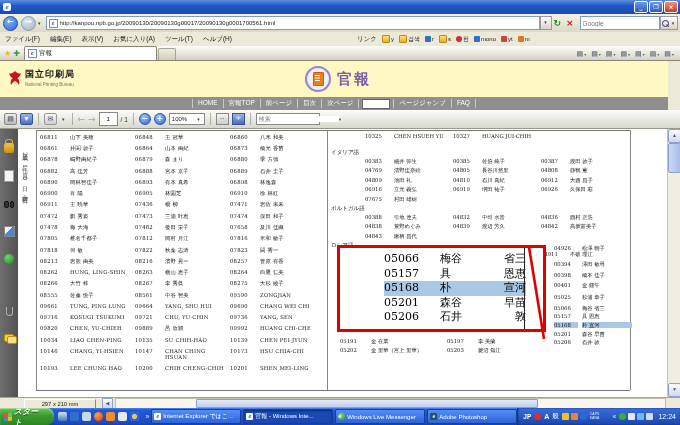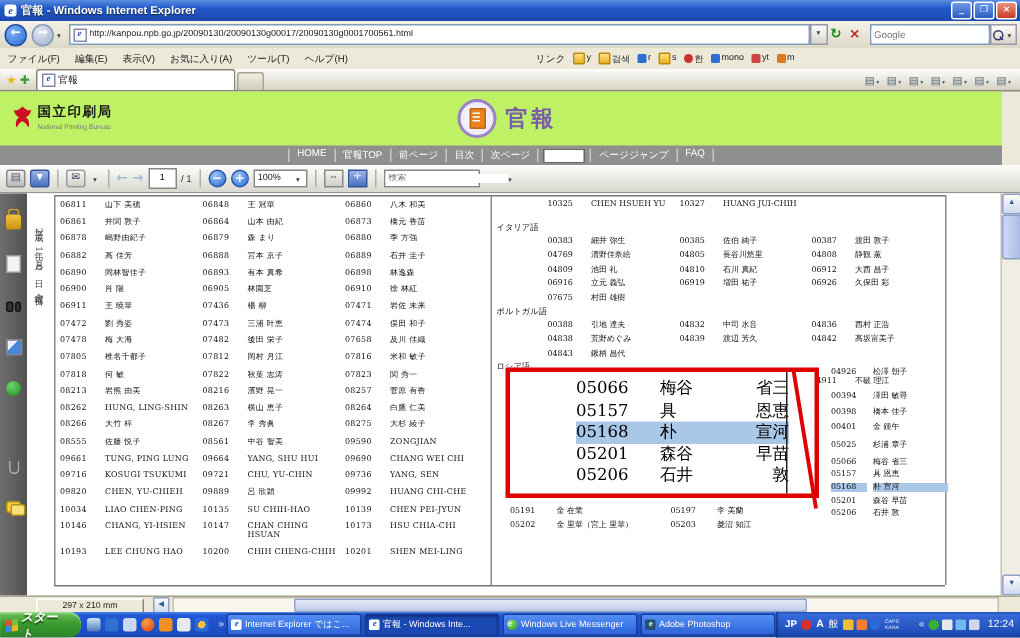--- a/index.html
+++ b/index.html
@@ -60,21 +60,21 @@
   .tab{width:128px;height:13px;background:#fff;border:1px solid #8a8675;border-bottom:0;
     border-radius:2px 2px 0 0;display:flex;align-items:center;gap:2px;padding-left:3px;font-size:6.5px;}
   .tab .pgicn{width:7px;height:7px;background:#fff;border:1px solid #88a;color:#2258c8;
     font:italic bold 6px "Liberation Serif",serif;line-height:7px;text-align:center;}
   .tabstub{width:16px;height:11px;background:linear-gradient(#f0eee4,#d0ccba);border:1px solid #a8a492;
     border-bottom:0;border-radius:2px 2px 0 0;margin-left:1px;}
   .cmdbar{margin-left:auto;display:flex;align-items:center;gap:5px;padding:0 6px 2px 0;}
   .cmd{display:flex;align-items:center;gap:1px;font-size:7px;color:#456;}
   .cmd .g{font-size:7px;} .cmd .dd{font-size:4px;color:#567;}
   
-  .sitehead{position:absolute;top:61px;left:0;right:12px;height:52px;background:#bef264;}
+  .sitehead{position:absolute;top:61px;left:0;right:12px;height:52px;background:#fef9c3;}
   .npblogo{position:absolute;left:8px;top:7px;display:flex;gap:3px;align-items:center;}
   .bird{width:14px;height:16px;}
   .npbname{font:bold 9px "Liberation Sans",sans-serif;letter-spacing:1px;color:#1a1a1a;}
   .npben{font-size:4.5px;color:#777;margin-top:1px;}
   .kanpologo{position:absolute;left:305px;top:5px;display:flex;align-items:center;gap:6px;}
   .kanpocircle{width:22px;height:22px;border-radius:50%;border:2px solid #9a82c4;
     background:radial-gradient(#fff,#e8e0f4);display:flex;align-items:center;justify-content:center;}
   .kanpobook{width:9px;height:12px;background:#e8821e;border-radius:1px;border:1px solid #c06510;
     position:relative;}
   .kanpobook:after{content:"";position:absolute;left:1.5px;top:2px;width:5px;height:1px;
@@ -219,21 +219,20 @@
   .trayic.net{background:#70b8f0;} .trayic.vol{background:#cfd8ee;}
   .caps{font-size:3.5px;line-height:3.5px;color:#dfe8fa;}
   .clock{font-size:7px;margin-left:2px;}
   .guillemet{color:#dfe8fa;font-size:7px;}
 </style>
 </head>
 <body>
 
 <div class="titlebar">
   <span class="ieicon">e</span>
-  <span class="ttl">官報 - Windows Internet Explorer</span>
   <span class="winbtns">
     <span>_</span>
     <span>❐</span>
     <span class="close">×</span>
   </span>
 </div>
 
 <div class="addrbar">
   <span class="navcirc">←</span>
   <span class="navcirc fwd">→</span>

